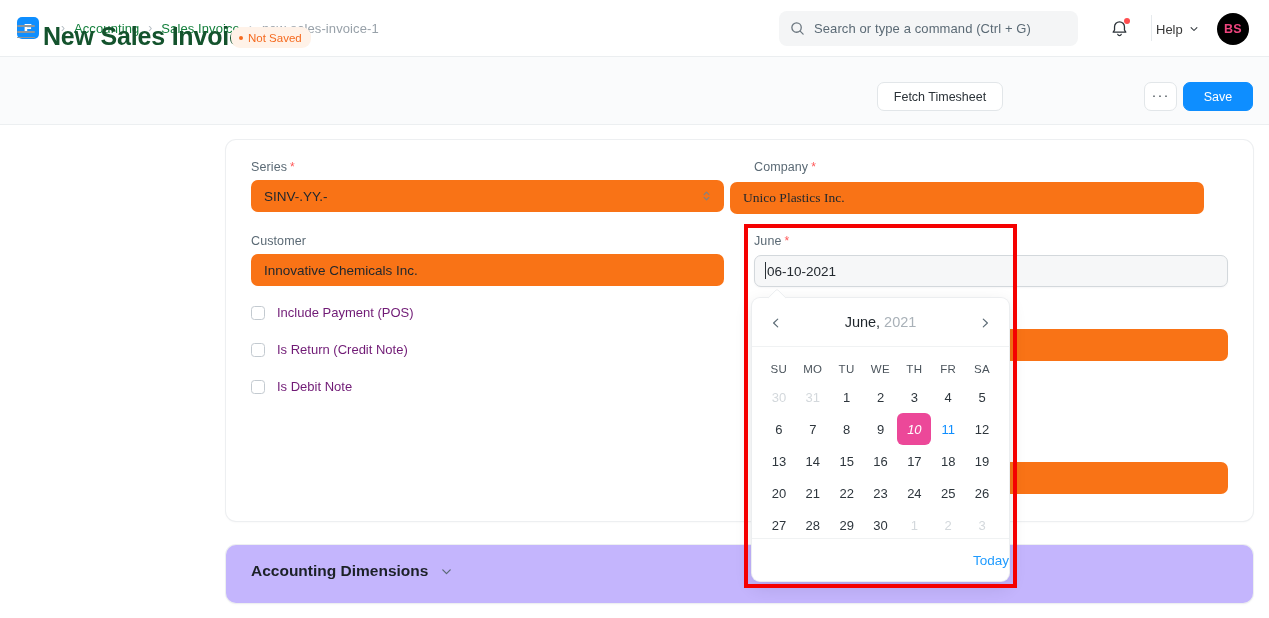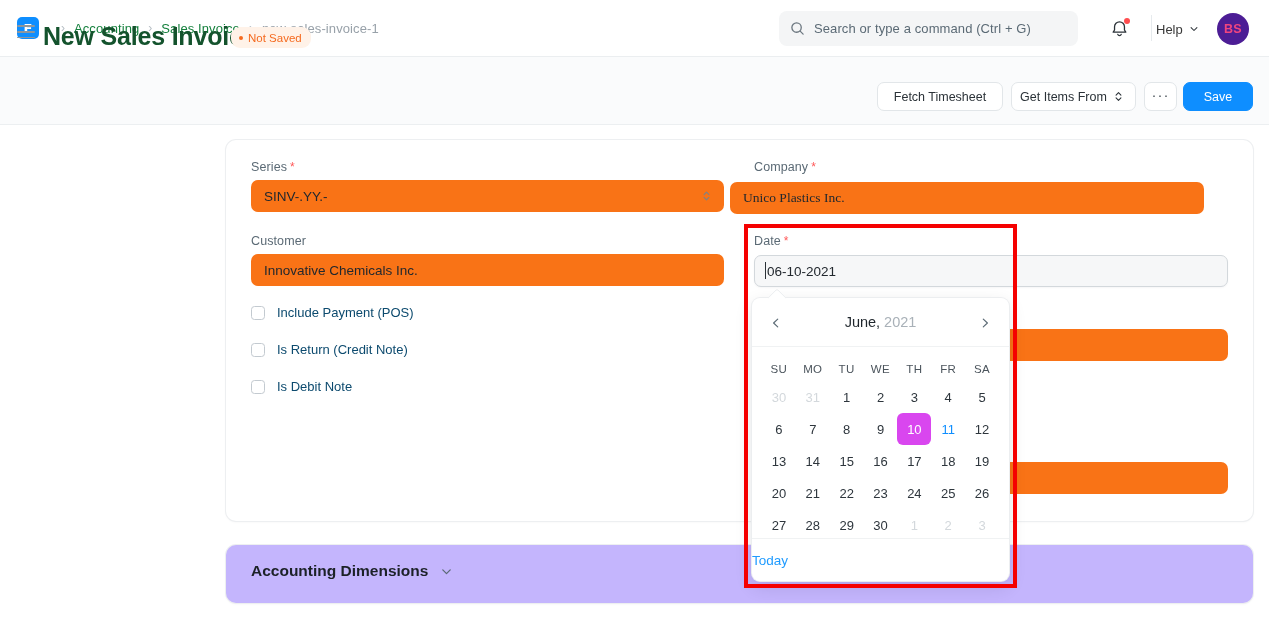--- a/index.html
+++ b/index.html
@@ -43,21 +43,21 @@
     border-radius: 50%; background: #ff4d4f;
   }
   .nav-divider { position:absolute; left:1151px; top:15px; width:1px; height:26px; background:#e6eaed; }
   .help {
     position: absolute; left: 1156px; top: 19px; height: 20px;
     display: flex; align-items: center; font-size: 13px; color: #383838;
   }
   .help .chev { margin-left: 6px; }
   .avatar {
     position: absolute; left: 1217px; top: 13px; width: 32px; height: 32px;
-    border-radius: 50%; background: #4c1d95; color: #f0457f;
+    border-radius: 50%; background: #000000; color: #f0457f;
     font-size: 12.5px; font-weight: 600; display: flex; align-items: center; justify-content: center;
     letter-spacing: .3px;
   }
 
   
   .pagehead {
     position: absolute; top: 57px; left: 0; width: 1269px; height: 68px;
     background: #fafbfc; border-bottom: 1px solid #eceff1;
   }
   .hamburger { position: absolute; left: 17px; top: 25px; width: 18px; height: 14px; cursor: pointer; }
@@ -116,21 +116,21 @@
     display: flex; align-items: center; padding-left: 12px;
     font-size: 13.5px; color: #22282e;
   }
   .finput.focused { background: #f6f7f8; border: 1px solid #d3d8dc; box-shadow: 0 1px 2px rgba(16,24,40,.04); }
   .finput .updown { position: absolute; right: 12px; top: 8px; }
 
   .cbrow { position: absolute; display: flex; align-items: center; }
   .cbox {
     width: 14px; height: 14px; border: 1px solid #c3cad0; border-radius: 3.5px; background: #fff;
   }
-  .cblabel { font-size: 13px; color: #0c4a6e; margin-left: 12px; }
+  .cblabel { font-size: 13px; color: #701a75; margin-left: 12px; }
 
   
   .redbox {
     position: absolute; left: 744px; top: 224px; width: 273px; height: 364px;
     border: 4px solid #f50000; background: transparent; z-index: 30; pointer-events: none;
   }
 
   
   .datepicker {
     position: absolute; left: 752px; top: 298px; width: 257px; height: 283px;
@@ -154,25 +154,25 @@
 
   .dp-grid { padding: 10px 10px 0 10px; }
   .dp-row { display: flex; }
   .dp-cell {
     width: 34.4px; height: 32px; display: flex; align-items: center; justify-content: center;
     font-size: 13px; color: #2e363d; border-radius: 6px; cursor: pointer;
   }
   .dp-cell.wd { color: #4b545c; font-size: 11.5px; height: 24px; letter-spacing: .4px; cursor: default; }
   .dp-cell.other { color: #d3d8dc; }
   .dp-cell.today { color: #0e8eff; }
-  .dp-cell.sel { background: #d946ef; color: #fff; }
+  .dp-cell.sel { background: #ec4899; color: #fff; font-style: italic; }
 
   .dp-foot {
     position: absolute; left: 0; bottom: 0; width: 100%; height: 43px;
-    border-top: 1px solid #f0f2f3; display: flex; align-items: center; justify-content: flex-start;
+    border-top: 1px solid #f0f2f3; display: flex; align-items: center; justify-content: flex-end;
   }
   .dp-today-link { font-size: 13.5px; color: #1f9bff; cursor: pointer; }
 
   .caret {
     position:absolute; left:765px; top:262px; width:1px; height:17px; background:#2b3238; z-index: 12;
   }
 </style>
 </head>
 <body>
 
@@ -234,28 +234,20 @@
   </div>
   <div class="page-title">New Sales Invoice</div>
   <div class="badge-notsaved">
     <span class="dot"></span>
     <span>Not Saved</span>
   </div>
 
   <div class="btn" id="btn-fetch">
     <span>Fetch Timesheet</span>
   </div>
-  <div class="btn" id="btn-getitems">
-    <span>Get Items From</span>
-    <span class="updown">
-      <svg class="svgico" width="9" height="13" viewBox="0 0 10 14" fill="none">
-        <path d="M2.3 5.4 5 2.7l2.7 2.7M2.3 8.6 5 11.3l2.7-2.7" stroke="#2b3238" stroke-width="1.2" stroke-linecap="round" stroke-linejoin="round"></path>
-      </svg>
-    </span>
-  </div>
   <div class="btn" id="btn-more">
     <span>···</span>
   </div>
   <div class="btn" id="btn-save">
     <span>Save</span>
   </div>
 
   <div class="card">
 
     <div class="flabel" style="left:25px; top:20px;">
@@ -291,21 +283,21 @@
     </div>
 
     <div class="flabel" style="left:528px; top:20px;">
       <span>Company</span><span class="req">*</span>
     </div>
     <div class="finput" style="left:504px; top:42px; width:474px;font-family:Liberation Serif, serif;">
       <span>Unico Plastics Inc.</span>
     </div>
 
     <div class="flabel" style="left:528px; top:94px;">
-      <span>Date</span><span class="req">*</span>
+      <span>June</span><span class="req">*</span>
     </div>
     <div class="finput focused" style="left:528px; top:115px; width:474px;">
       <span>06-10-2021</span>
     </div>
 
     <div class="finput" style="left:528px; top:189px; width:474px;"></div>
     <div class="finput" style="left:528px; top:322px; width:474px;"></div>
   </div>
 
   <div class="caret"></div>

